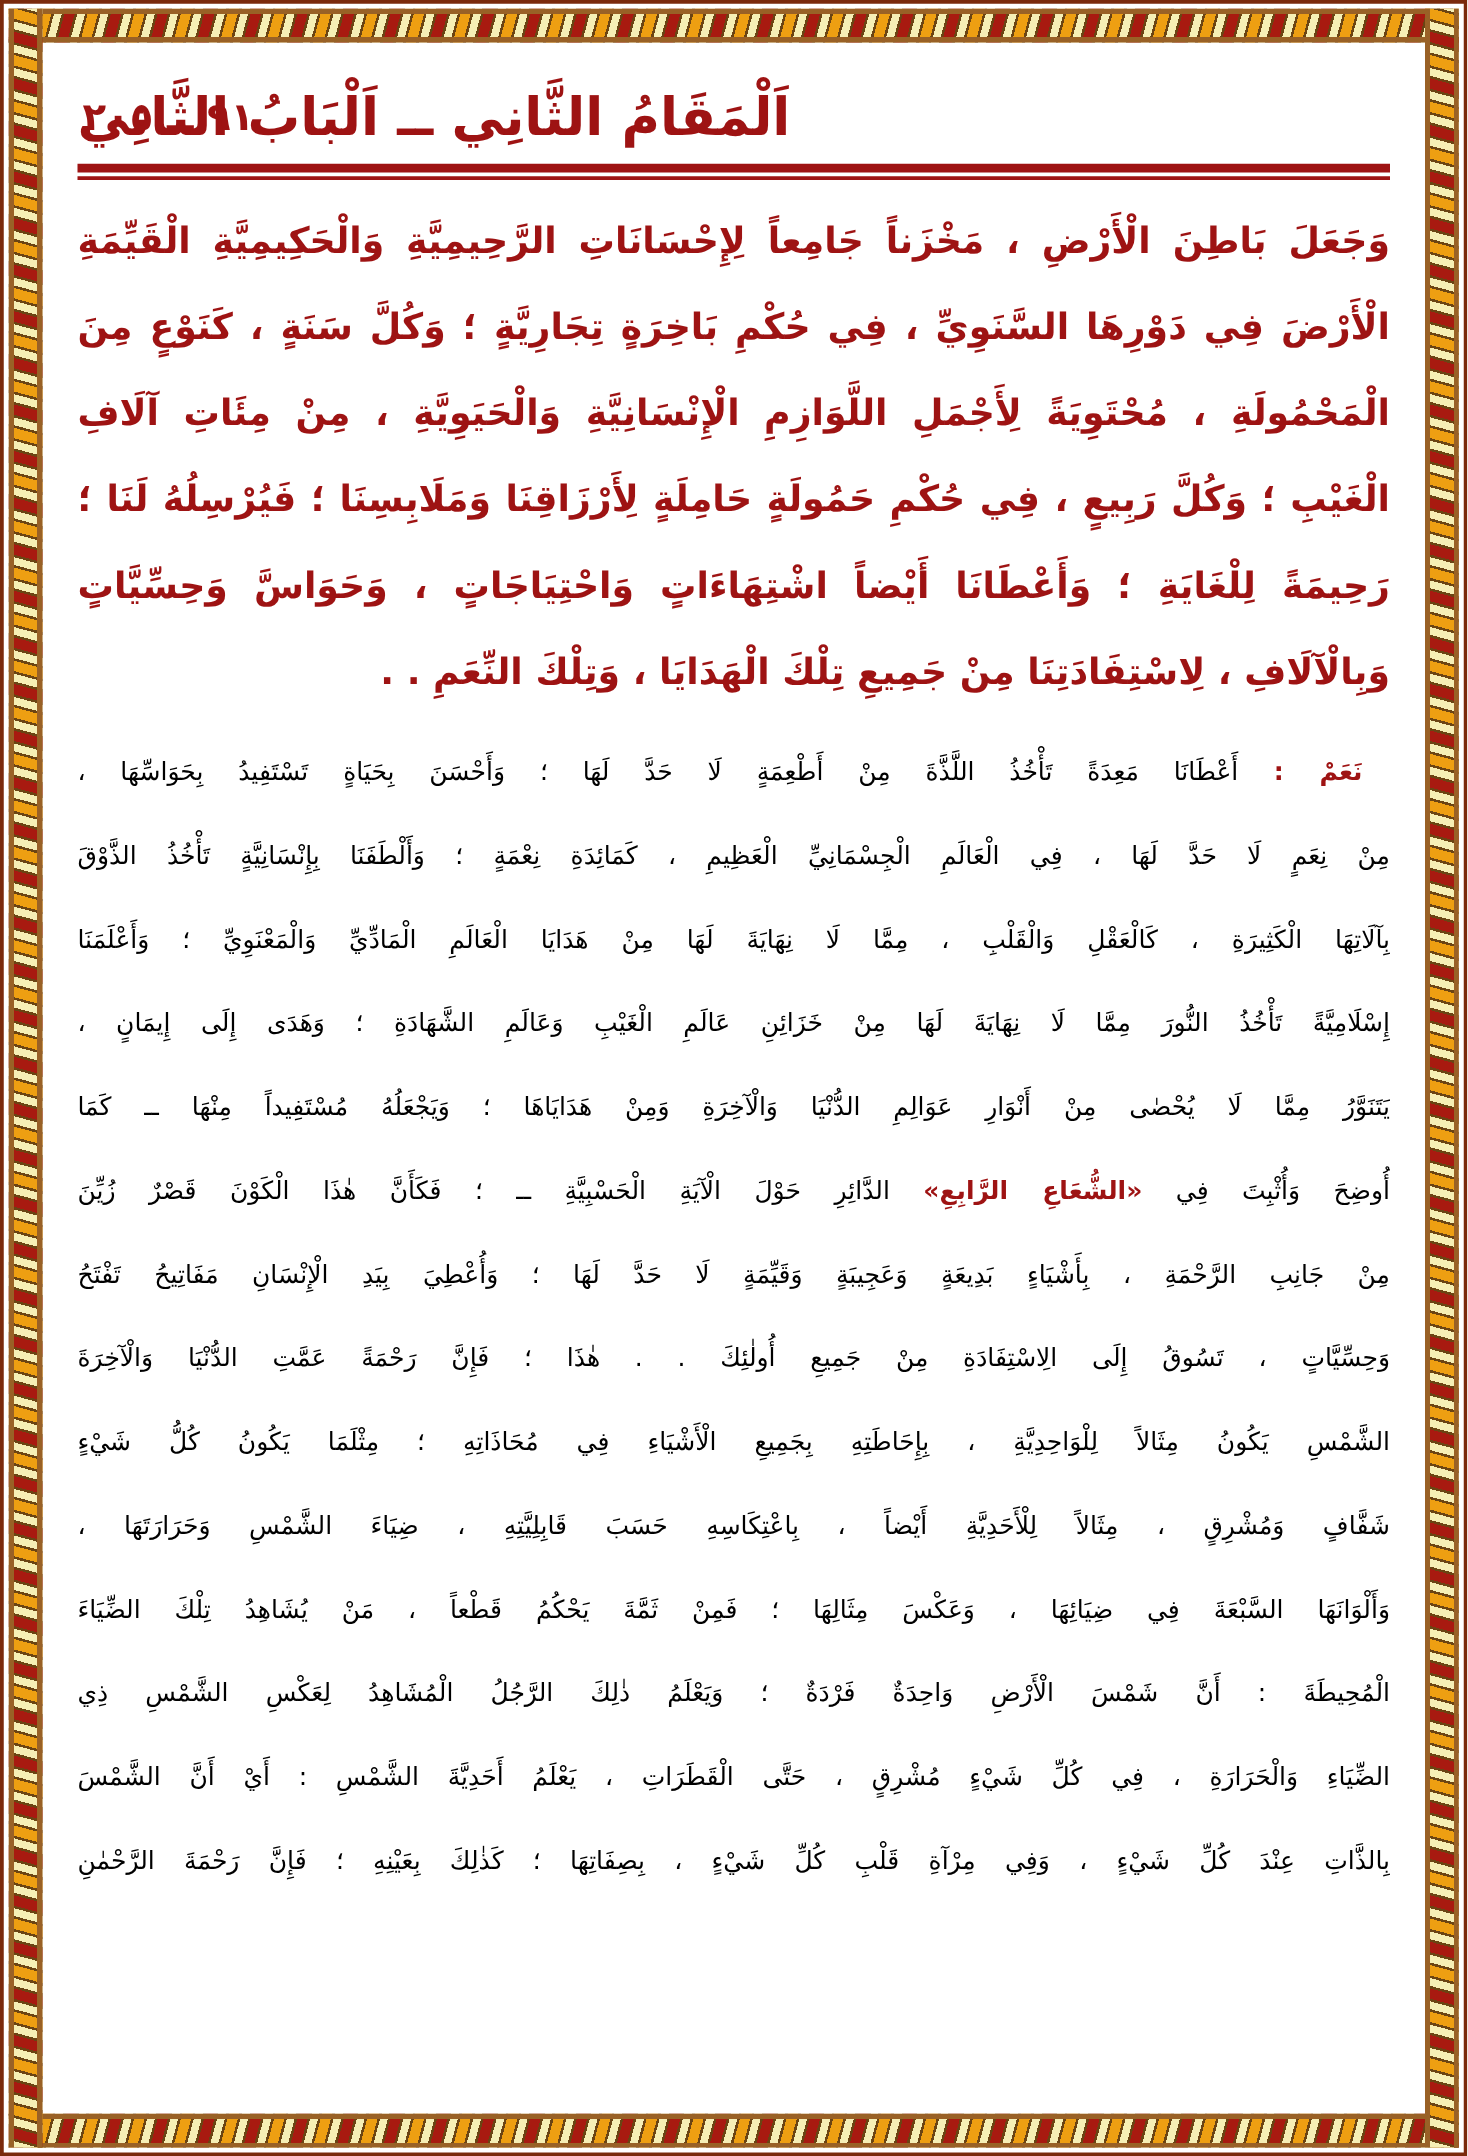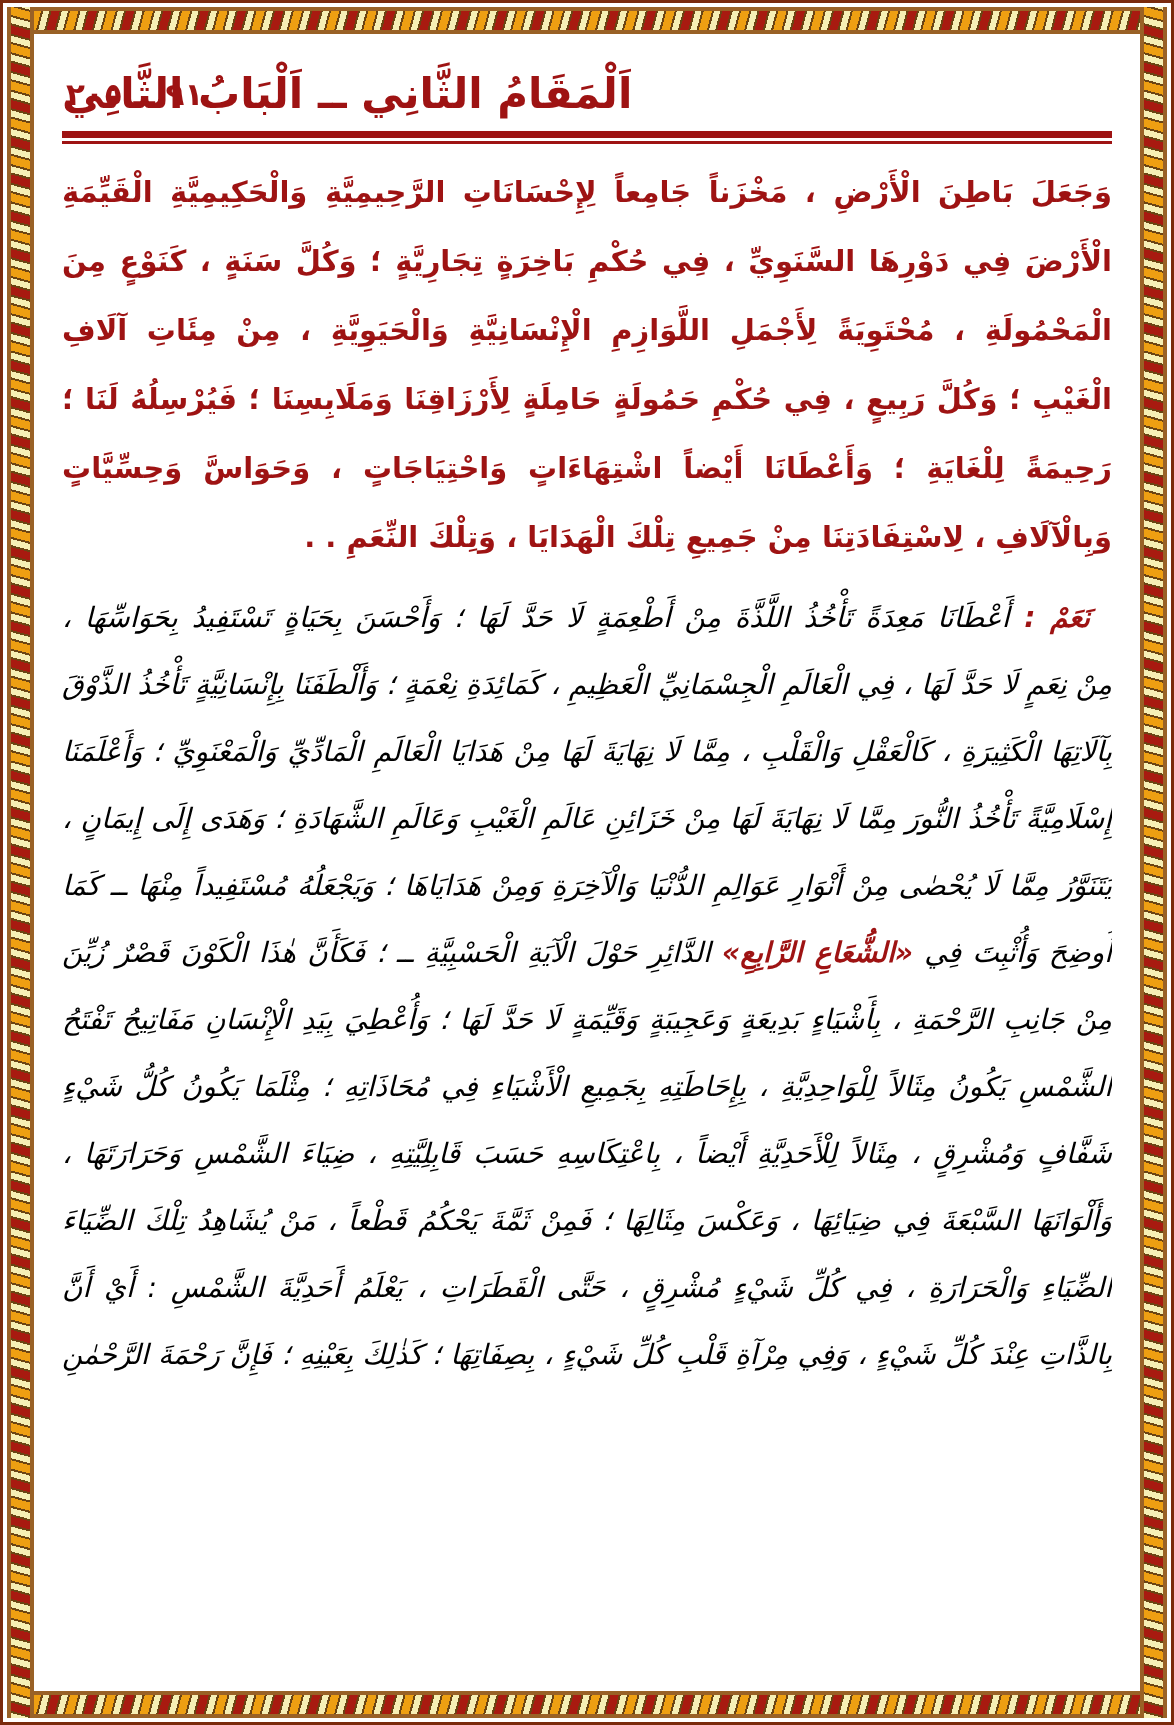--- a/index.html
+++ b/index.html
@@ -57,21 +57,21 @@
     text-align:justify;text-align-last:justify;
     overflow:hidden;
   }
   .paragraph .line.last{text-align-last:right;}
   .paragraph.red{
     margin-top:14px;color:var(--text-red,#9e1313);
     font-weight:bold;font-size:29px;
   }
   .paragraph.red .line{line-height:69px;height:69px;}
   .paragraph.black{
-    margin-top:12px;color:var(--text-black,#000);font-size:28px;font-style:italic;
+    margin-top:12px;color:var(--text-black,#000);font-size:20px;
   }
   .paragraph.black .line{line-height:67px;height:67px;}
   .paragraph.black .line:first-child{padding-right:22px;}
   .red-inline{color:var(--text-red,#9e1313);font-weight:bold;}
 </style>
 </head>
 <body>
 
 <div class="page" style="--page-bg: #ffffff; --text-red: #9e1313; --text-black: #000000; --rule-red: #9e1313; --frame-edge: #7a2a0c; --band-brown: #996126; --chain-cream: #f6efb5; --chain-red: #a81a10; --chain-gold: #ee9f12; --chain-outline: #6b4413;">
 
@@ -101,20 +101,22 @@
         <div class="line last"><span>وَبِالْآلَافِ ، لِاسْتِفَادَتِنَا مِنْ جَمِيعِ تِلْكَ الْهَدَايَا ، وَتِلْكَ النِّعَمِ . .</span></div>
       </div>
     <div class="paragraph black">
         <div class="line"><span class="red-inline">نَعَمْ : </span><span>أَعْطَانَا مَعِدَةً تَأْخُذُ اللَّذَّةَ مِنْ أَطْعِمَةٍ لَا حَدَّ لَهَا ؛ وَأَحْسَنَ بِحَيَاةٍ تَسْتَفِيدُ بِحَوَاسِّهَا ،</span></div>
         <div class="line"><span>مِنْ نِعَمٍ لَا حَدَّ لَهَا ، فِي الْعَالَمِ الْجِسْمَانِيِّ الْعَظِيمِ ، كَمَائِدَةِ نِعْمَةٍ ؛ وَأَلْطَفَنَا بِإِنْسَانِيَّةٍ تَأْخُذُ الذَّوْقَ</span></div>
         <div class="line"><span>بِآلَاتِهَا الْكَثِيرَةِ ، كَالْعَقْلِ وَالْقَلْبِ ، مِمَّا لَا نِهَايَةَ لَهَا مِنْ هَدَايَا الْعَالَمِ الْمَادِّيِّ وَالْمَعْنَوِيِّ ؛ وَأَعْلَمَنَا</span></div>
         <div class="line"><span>إِسْلَامِيَّةً تَأْخُذُ النُّورَ مِمَّا لَا نِهَايَةَ لَهَا مِنْ خَزَائِنِ عَالَمِ الْغَيْبِ وَعَالَمِ الشَّهَادَةِ ؛ وَهَدَى إِلَى إِيمَانٍ ،</span></div>
         <div class="line"><span>يَتَنَوَّرُ مِمَّا لَا يُحْصٰى مِنْ أَنْوَارِ عَوَالِمِ الدُّنْيَا وَالْآخِرَةِ وَمِنْ هَدَايَاهَا ؛ وَيَجْعَلُهُ مُسْتَفِيداً مِنْهَا ــ كَمَا</span></div>
         <div class="line"><span>أُوضِحَ وَأُثْبِتَ فِي </span><span class="red-inline">«الشُّعَاعِ الرَّابِعِ»</span><span> الدَّائِرِ حَوْلَ الْآيَةِ الْحَسْبِيَّةِ ــ ؛ فَكَأَنَّ هٰذَا الْكَوْنَ قَصْرٌ زُيِّنَ</span></div>
         <div class="line"><span>مِنْ جَانِبِ الرَّحْمَةِ ، بِأَشْيَاءٍ بَدِيعَةٍ وَعَجِيبَةٍ وَقَيِّمَةٍ لَا حَدَّ لَهَا ؛ وَأُعْطِيَ بِيَدِ الْإِنْسَانِ مَفَاتِيحُ تَفْتَحُ</span></div>
+        <div class="line"><span>وَحِسِّيَّاتٍ ، تَسُوقُ إِلَى الِاسْتِفَادَةِ مِنْ جَمِيعِ أُولٰئِكَ . . هٰذَا ؛ فَإِنَّ رَحْمَةً عَمَّتِ الدُّنْيَا وَالْآخِرَةَ</span></div>
         <div class="line"><span>الشَّمْسِ يَكُونُ مِثَالاً لِلْوَاحِدِيَّةِ ، بِإِحَاطَتِهِ بِجَمِيعِ الْأَشْيَاءِ فِي مُحَاذَاتِهِ ؛ مِثْلَمَا يَكُونُ كُلُّ شَيْءٍ</span></div>
         <div class="line"><span>شَفَّافٍ وَمُشْرِقٍ ، مِثَالاً لِلْأَحَدِيَّةِ أَيْضاً ، بِاعْتِكَاسِهِ حَسَبَ قَابِلِيَّتِهِ ، ضِيَاءَ الشَّمْسِ وَحَرَارَتَهَا ،</span></div>
         <div class="line"><span>وَأَلْوَانَهَا السَّبْعَةَ فِي ضِيَائِهَا ، وَعَكْسَ مِثَالِهَا ؛ فَمِنْ ثَمَّةَ يَحْكُمُ قَطْعاً ، مَنْ يُشَاهِدُ تِلْكَ الضِّيَاءَ</span></div>
+        <div class="line"><span>الْمُحِيطَةَ : أَنَّ شَمْسَ الْأَرْضِ وَاحِدَةٌ فَرْدَةٌ ؛ وَيَعْلَمُ ذٰلِكَ الرَّجُلُ الْمُشَاهِدُ لِعَكْسِ الشَّمْسِ ذِي</span></div>
         <div class="line"><span>الضِّيَاءِ وَالْحَرَارَةِ ، فِي كُلِّ شَيْءٍ مُشْرِقٍ ، حَتَّى الْقَطَرَاتِ ، يَعْلَمُ أَحَدِيَّةَ الشَّمْسِ : أَيْ أَنَّ الشَّمْسَ</span></div>
         <div class="line"><span>بِالذَّاتِ عِنْدَ كُلِّ شَيْءٍ ، وَفِي مِرْآةِ قَلْبِ كُلِّ شَيْءٍ ، بِصِفَاتِهَا ؛ كَذٰلِكَ بِعَيْنِهِ ؛ فَإِنَّ رَحْمَةَ الرَّحْمٰنِ</span></div>
       </div>
   </div>
 </div>
 
 </body></html>

